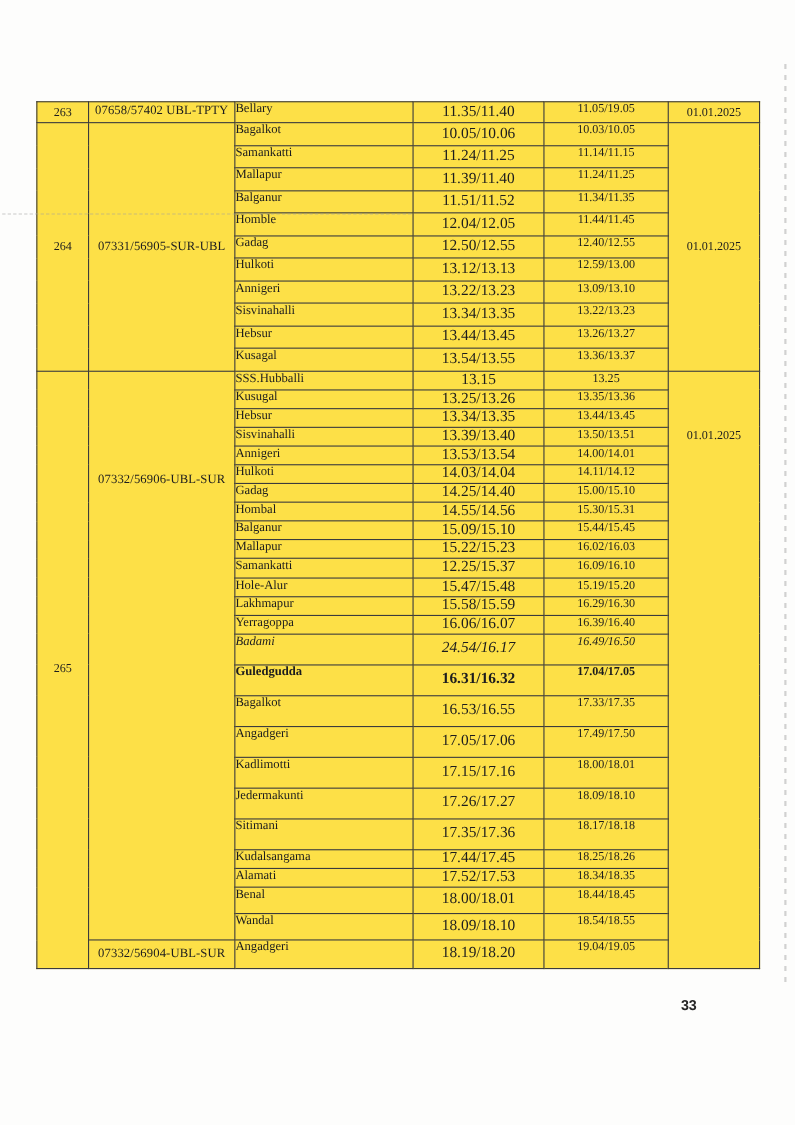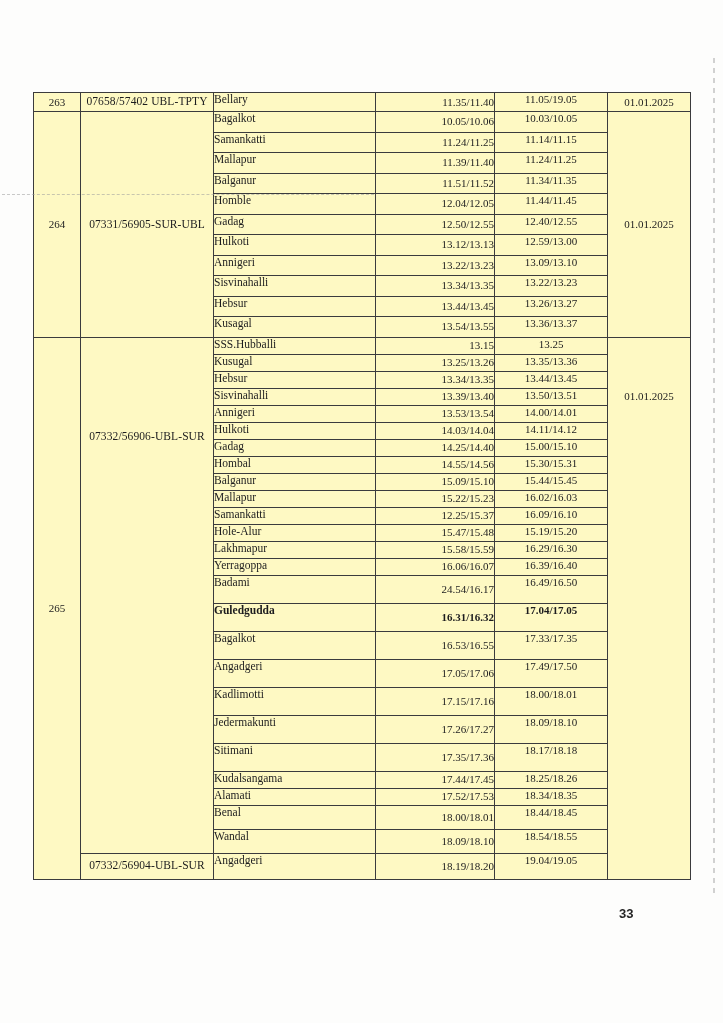--- a/index.html
+++ b/index.html
@@ -5,32 +5,32 @@
   html,body{margin:0;padding:0;}
   body{
     width:723px;height:1023px;position:relative;overflow:hidden;
     background:#fcfcfa;
     font-family:"Liberation Serif",serif;color:#1c1c1e;
   }
   .page{position:absolute;inset:0;background:#fdfdfc;}
   table.tt{
     position:absolute;left:33px;top:92px;width:657px;
     border-collapse:collapse;table-layout:fixed;
-    background:#fef9c3;
+    background:#fde047;
   }
   table.tt td{
     border:1px solid #3b3b3d;
     padding:0;overflow:hidden;
     line-height:1.15;
   }
   td.c-serial{text-align:center;vertical-align:middle;font-size:11px;}
   td.c-train{text-align:center;vertical-align:middle;font-size:11.5px;letter-spacing:.1px;}
   td.c-train.top-align{vertical-align:top;padding-top:92px;}
   td.c-station{text-align:left;vertical-align:top;padding:2px 2px 0 6px;font-size:11.5px;}
-  td.c-t1{text-align:right;vertical-align:middle;font-size:11px;}
+  td.c-t1{text-align:center;vertical-align:middle;font-size:14px;}
   td.c-t2{text-align:center;vertical-align:top;padding-top:2px;font-size:11px;}
   td.c-date{text-align:center;vertical-align:middle;font-size:11px;}
   td.c-date.top-align{vertical-align:top;padding-top:52px;}
   .page-number{
     position:absolute;left:619px;top:906px;
     font-family:"Liberation Sans",sans-serif;
     font-size:13px;font-weight:600;color:#252525;
   }
   
   .artifact-dash{
@@ -190,21 +190,21 @@
         <tr style="height: 17px; margin-top: 12px;">
           <td class="c-station">Lakhmapur</td>
           <td class="c-t1">15.58/15.59</td>
           <td class="c-t2">16.29/16.30</td>
         </tr>
         <tr style="height: 17px;">
           <td class="c-station">Yerragoppa</td>
           <td class="c-t1">16.06/16.07</td>
           <td class="c-t2">16.39/16.40</td>
         </tr>
-        <tr style="height: 28px;">
+        <tr style="height: 28px; font-style: italic;">
           <td class="c-station">Badami</td>
           <td class="c-t1">24.54/16.17</td>
           <td class="c-t2">16.49/16.50</td>
         </tr>
         <tr style="height: 28px; font-weight: bold;">
           <td class="c-station">Guledgudda</td>
           <td class="c-t1">16.31/16.32</td>
           <td class="c-t2">17.04/17.05</td>
         </tr>
         <tr style="height: 28px;">

